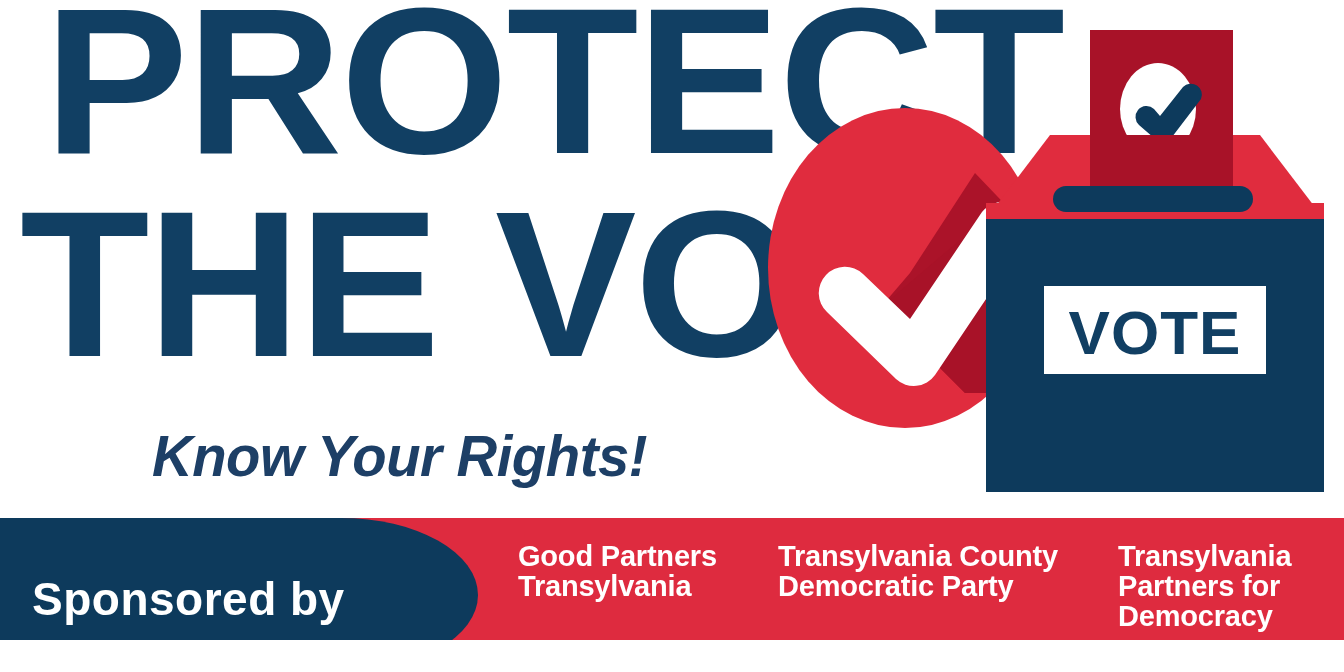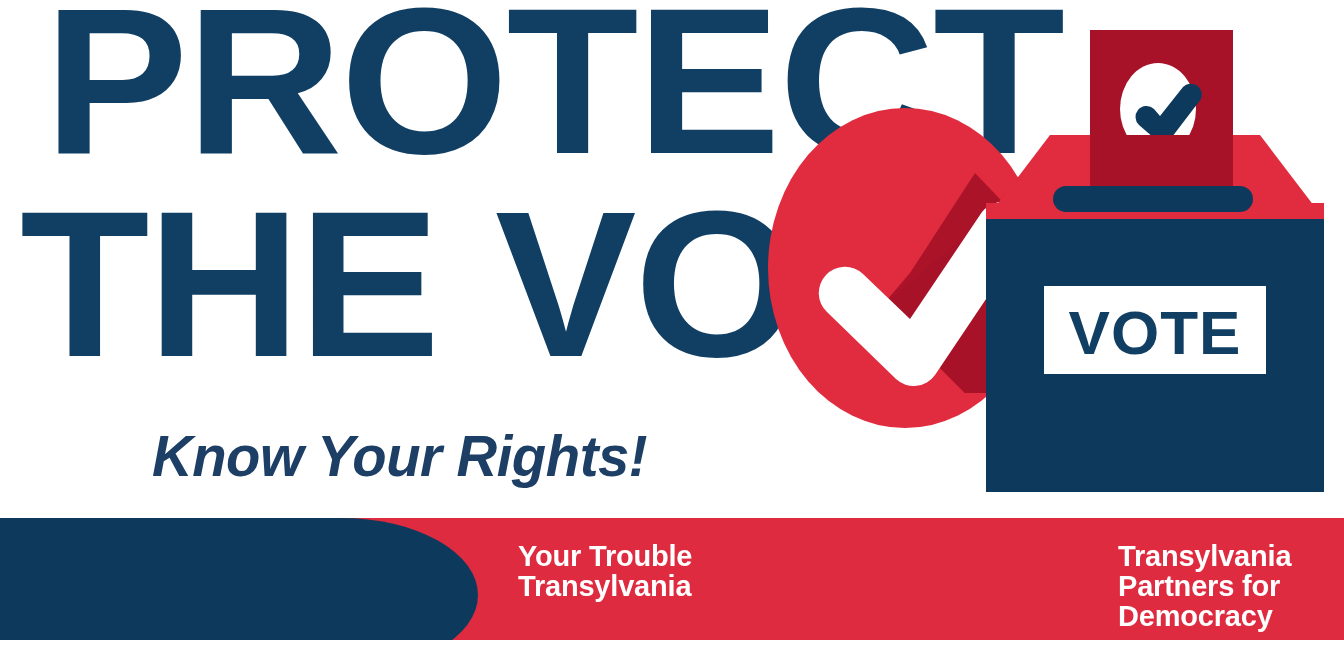--- a/index.html
+++ b/index.html
@@ -170,22 +170,25 @@
         <rect x="226" y="201" width="338" height="273" fill="#0d3a5c"></rect>
         <rect x="284" y="268" width="222" height="88" fill="#ffffff"></rect>
         <text x="395" y="336" text-anchor="middle" font-family="Liberation Sans, sans-serif" font-weight="bold" font-size="62" letter-spacing="1" fill="#113f63">VOTE</text>
       </g>
     </svg>
   </div>
 
   <div class="banner"></div>
 
   <div class="sponsor-pill"></div>
+  <div class="sponsor-pill-label">Sponsored by</div>
 
   <div class="sponsor-cols">
-    <div class="sponsor-item sponsor-c1">Your Trouble
+    <div class="sponsor-item sponsor-c1">Good Partners
 Transylvania</div>
+    <div class="sponsor-item sponsor-c2">Transylvania County
+Democratic Party</div>
     <div class="sponsor-item sponsor-c3">Transylvania
 Partners for
 Democracy</div>
   </div>
 
 </div>
 
 </body></html>

